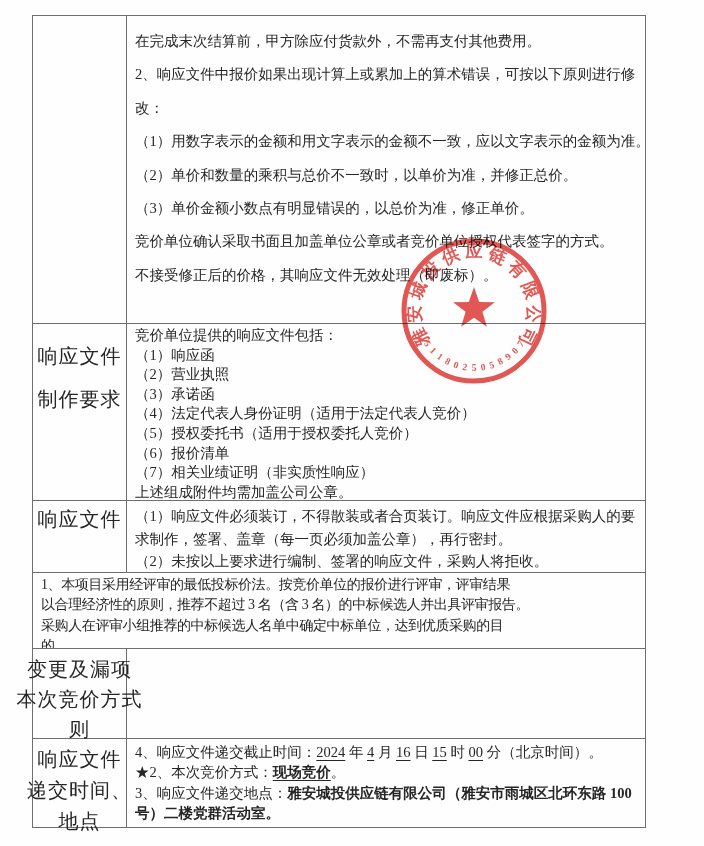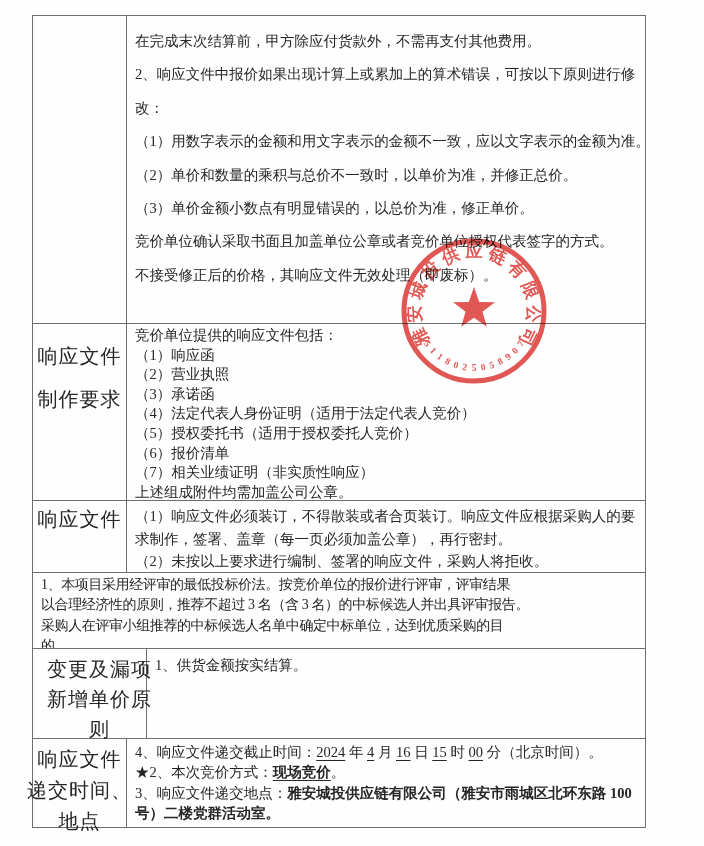--- a/index.html
+++ b/index.html
@@ -41,21 +41,21 @@
   .r3{height:72px;}
   .r3 .ccell{padding-top:4px;}  .r3 .line{line-height:22.5px;}
   .r3 .hcell{padding-top:2px;}  .r3 .hline{line-height:32px;}
   .r4{height:76px;}
   .r4 .ccell{padding-top:2px;font-size:14px;letter-spacing:-0.4px;}
   .r4 .line{line-height:20.4px;}
   .r4 .hcell{padding-top:13px;align-items:flex-start;padding-left:13px;}
   .r4 .hline{line-height:25px;}
   .r5{height:90px;}
   .r5 .ccell{padding-top:6px;}  .r5 .line{line-height:21px;}
-  .r5 .hcell{padding-top:5px;margin-left:20px;}  .r5 .hline{line-height:30px;}
+  .r5 .hcell{padding-top:5px;}  .r5 .hline{line-height:30px;}
   .r6{height:88px;}
   .r6 .ccell{padding-top:3px;}  .r6 .line{line-height:20.3px;}
   .r6 .hcell{padding-top:5px;}  .r6 .hline{line-height:31px;}
   
   .seal{
     position:absolute;left:394px;top:231px;width:160px;height:160px;
     mix-blend-mode:multiply;opacity:0.88;pointer-events:none;
   }
   .seal text{font-family:"Liberation Serif","DejaVu Serif",serif;font-weight:bold;}
 </style>
@@ -109,25 +109,22 @@
         <div class="ccell">
           <div class="line"><span>1、本项目采用经评审的最低投标价法。按竞价单位的报价进行评审，评审结果</span></div>
           <div class="line"><span>以合理经济性的原则，推荐不超过 3 名（含 3 名）的中标候选人并出具评审报告。</span></div>
           <div class="line"><span>采购人在评审小组推荐的中标候选人名单中确定中标单位，达到优质采购的目</span></div>
           <div class="line"><span>的。</span></div>
         </div>
       </div>
       <div class="trow r5">
         <div class="hcell">
           <div class="hline">变更及漏项</div>
-          <div class="hline">新增单价原</div>
+          <div class="hline">本次竞价方式</div>
           <div class="hline">则</div>
-        </div>
-        <div class="ccell">
-          <div class="line"><span>1、供货金额按实结算。</span></div>
         </div>
       </div>
       <div class="trow r6">
         <div class="hcell">
           <div class="hline">响应文件</div>
           <div class="hline">递交时间、</div>
           <div class="hline">地点</div>
         </div>
         <div class="ccell">
           <div class="line"><span>4、响应文件递交截止时间：</span><span class="u">2024</span><span> 年 </span><span class="u">4</span><span> 月 </span><span class="u">16</span><span> 日 </span><span class="u">15</span><span> 时 </span><span class="u">00</span><span> 分（北京时间）。</span></div>

